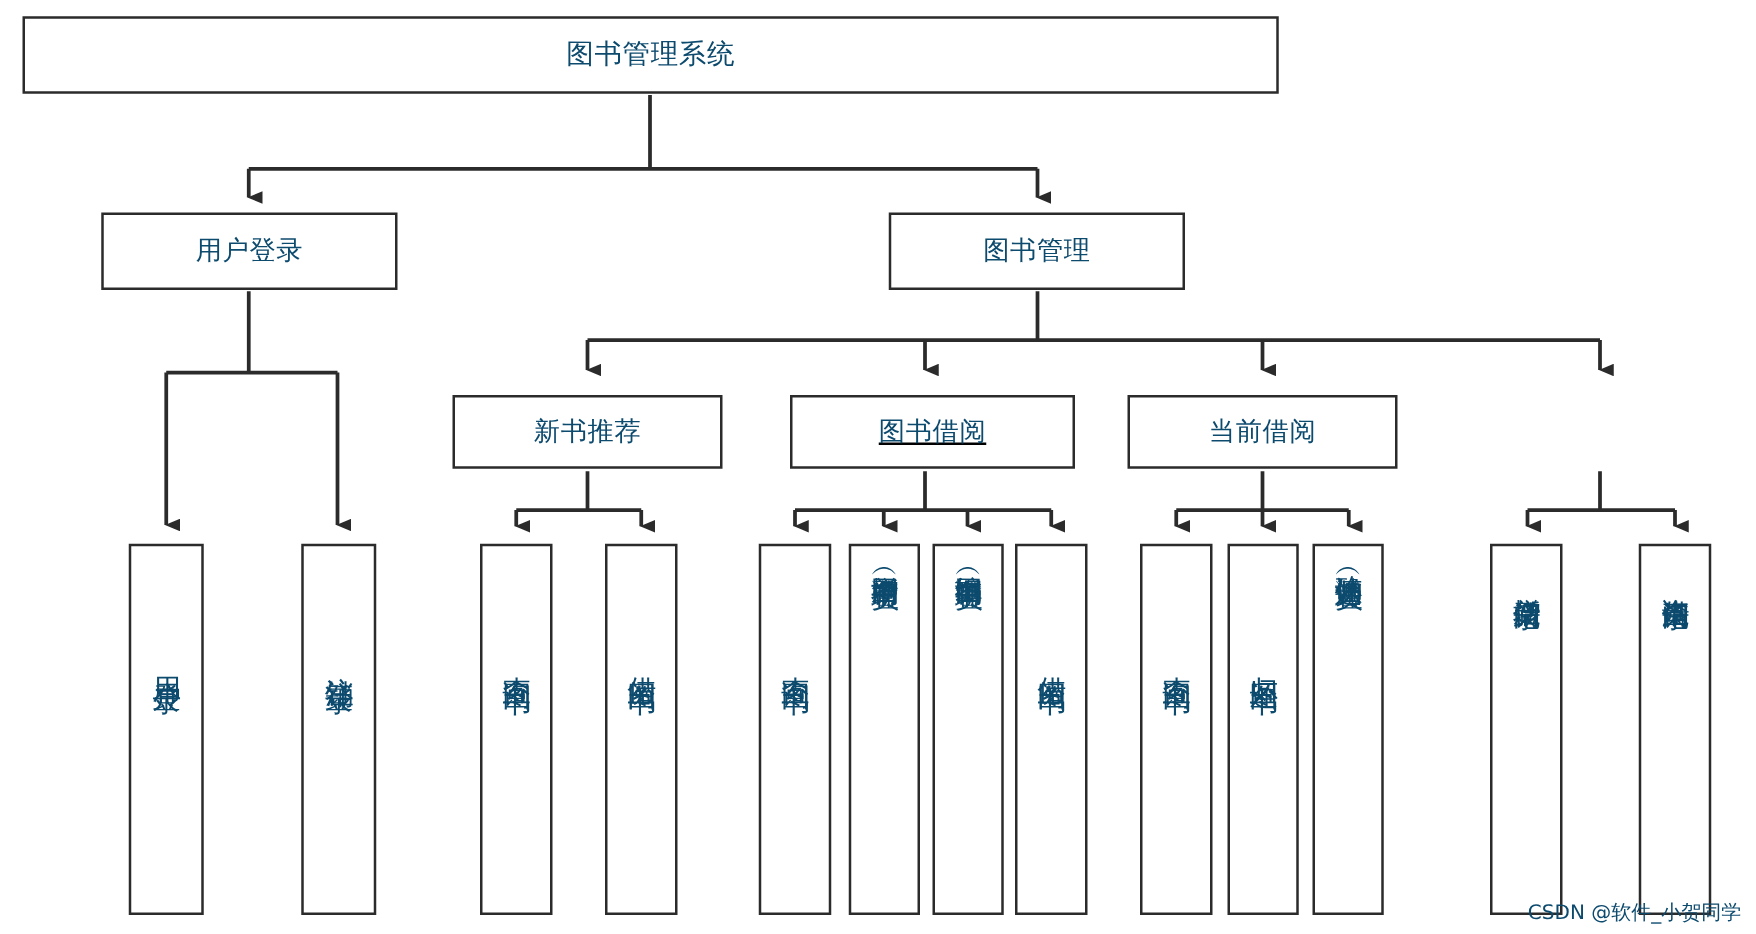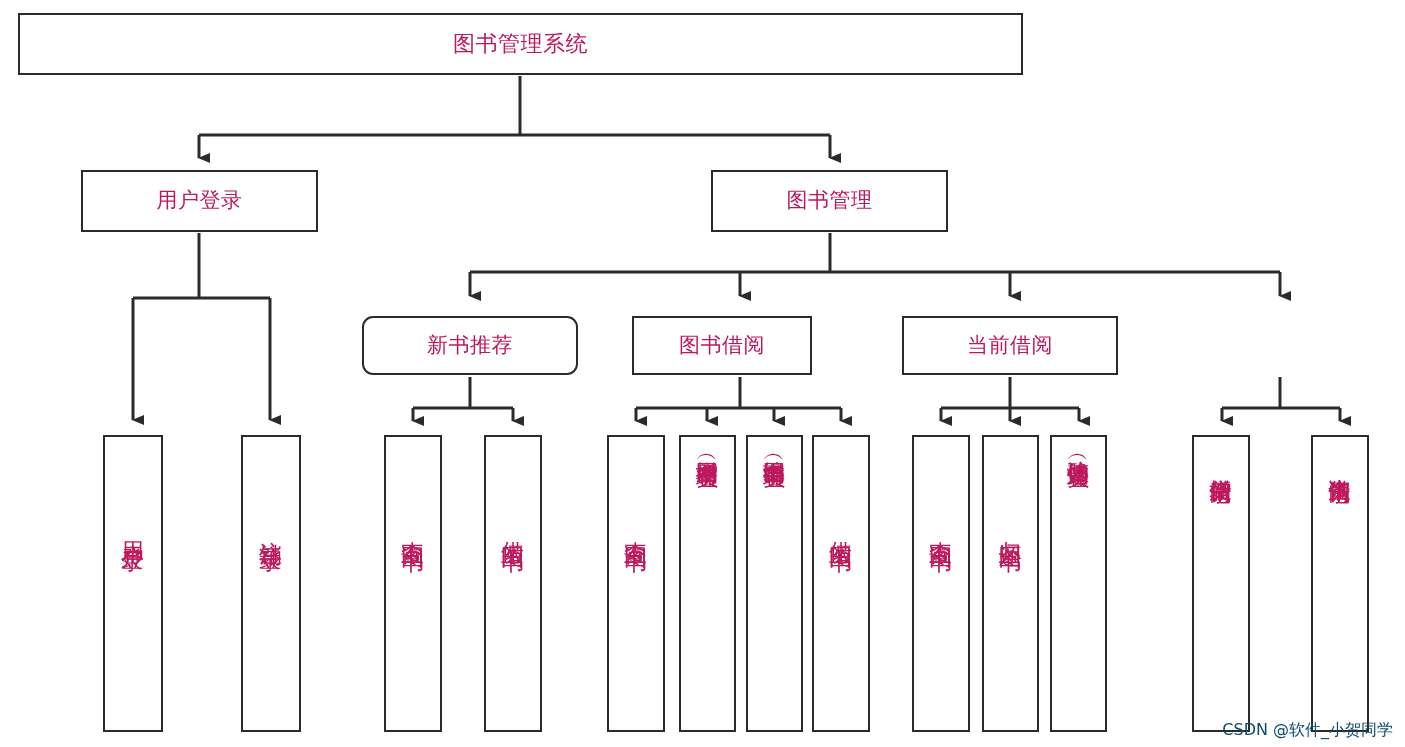--- a/index.html
+++ b/index.html
@@ -28,21 +28,21 @@
     position: absolute;
     box-sizing: border-box;
     background: #ffffff;
     border: 2px solid #2b2b2b;
     display: flex;
     align-items: center;
     justify-content: center;
     z-index: 3;
   }
   .node .lbl {
-    color: #be185d;
+    color: #0c4a6e;
     text-align: left;
     line-height: 1.22;
     letter-spacing: 0.5px;
     white-space: pre-line;
   }
   
   .h-node .lbl {
     font-size: 21px;
     writing-mode: horizontal-tb;
   }
@@ -133,24 +133,24 @@
     <span class="lbl">图书管理系统</span>
   </div>
 
   <div class="node h-node" style="left:81px; top:170px; width:237px; height:62px;">
     <span class="lbl">用户登录</span>
   </div>
   <div class="node h-node" style="left:711px; top:170px; width:237px; height:62px;">
     <span class="lbl">图书管理</span>
   </div>
 
-  <div class="node h-node" style="left:362px; top:316px; width:216px; height:59px;border-radius:11px;">
+  <div class="node h-node" style="left:362px; top:316px; width:216px; height:59px;">
     <span class="lbl">新书推荐</span>
   </div>
-  <div class="node h-node" style="left:632px; top:316px; width:180px; height:59px;">
+  <div class="node h-node" style="left:632px; top:316px; width:228px; height:59px;text-decoration:underline;">
     <span class="lbl">图书借阅</span>
   </div>
   <div class="node h-node" style="left:902px; top:316px; width:216px; height:59px;">
     <span class="lbl">当前借阅</span>
   </div>
 
   <div class="node v-node" style="left:103px; top:435px; width:60px; height:297px; padding-top:86px;">
     <span class="lbl">用户登录</span>
   </div>
   <div class="node v-node" style="left:241px; top:435px; width:60px; height:297px; padding-top:86px;">

